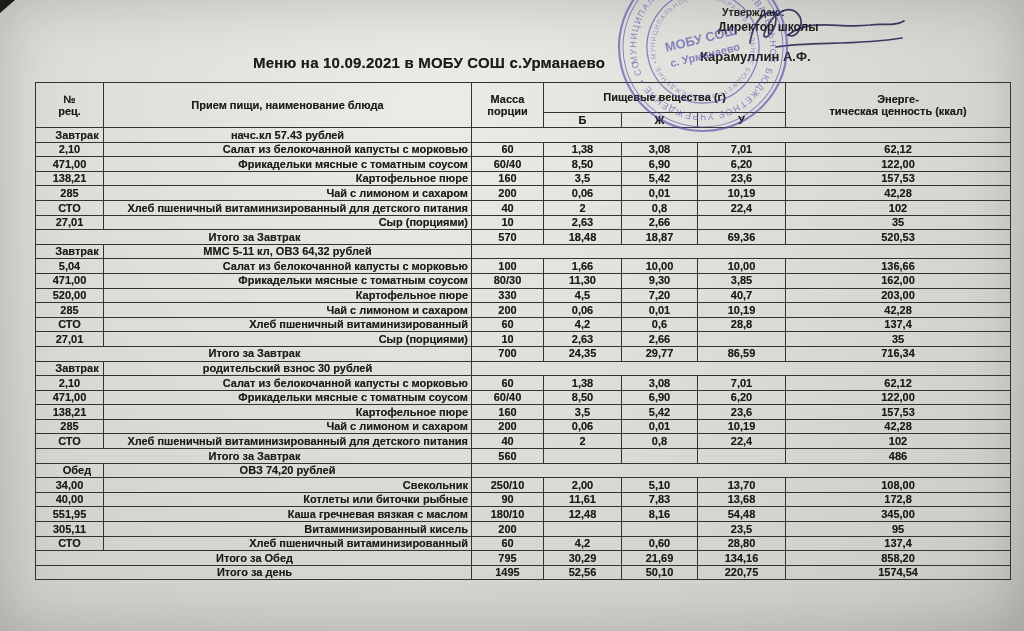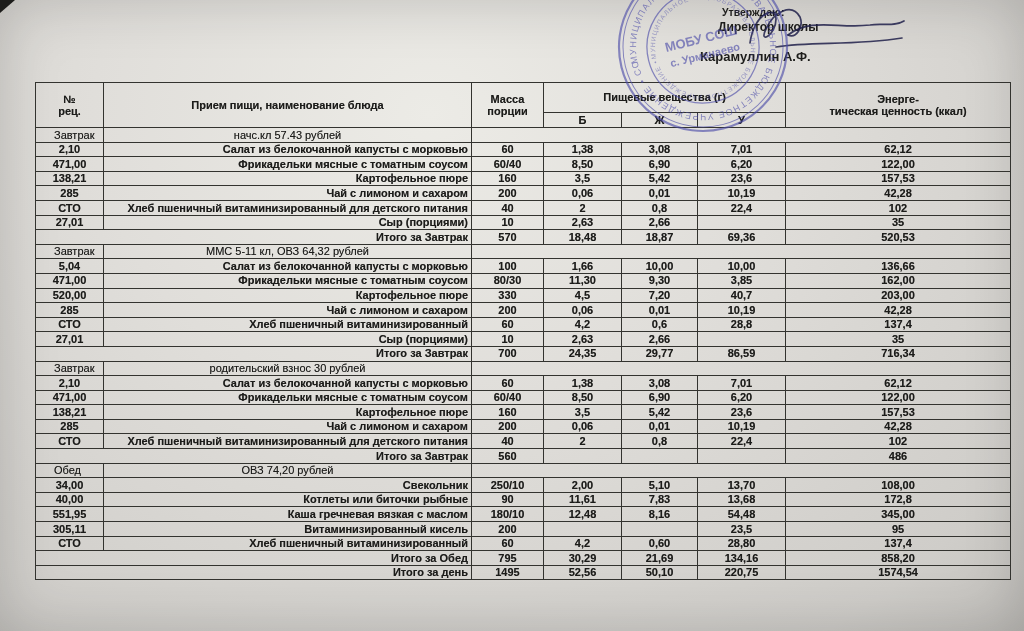--- a/index.html
+++ b/index.html
@@ -51,32 +51,33 @@
     text-shadow:0 0 .4px rgba(0,0,0,.45);
     overflow:hidden; white-space:nowrap;
   }
   .menu thead th { text-align:center; white-space:pre-line; vertical-align:middle; font-weight:700; }
   .menu thead tr.h1 th { height:30px; }
   .menu thead tr.h2 th { height:15px; }
   .menu tbody td { height:14.6px; vertical-align:middle; }
   .menu td.rec  { text-align:center; }
   .menu td.dish { text-align:right; }
   .menu td.num  { text-align:center; }
-  .menu tr.section td { font-weight:400; }
+  .menu tr.section td { font-weight:700;text-align:center; }
   .menu td.sec-name { text-align:left; padding-left:18px; }
   .menu td.sec-label { text-align:center; }
-  .menu td.total-label { text-align:right; padding-left:5px; }
+  .menu td.total-label { text-align:center; padding-left:5px; }
 </style>
 </head>
 <body>
 
 <div class="page">
 
   <div class="corner-mark"></div>
 
+  <div class="doc-title">Меню на 10.09.2021 в МОБУ СОШ с.Урманаево</div>
 
   <div class="approve-1">Утверждаю:</div>
   <div class="approve-2">Директор школы</div>
   <div class="approve-name">Карамуллин А.Ф.</div>
 
   <svg class="signature" viewBox="0 0 172 58">
     <path d="M8,42 C12,12 34,4 34,18 C34,34 16,44 24,28 C32,10 50,2 58,16 C62,26 54,38 46,34"></path>
     <path d="M46,34 C70,16 96,28 128,24 C140,22 152,26 162,20"></path>
     <path d="M34,46 C70,40 110,45 160,37"></path>
   </svg>

